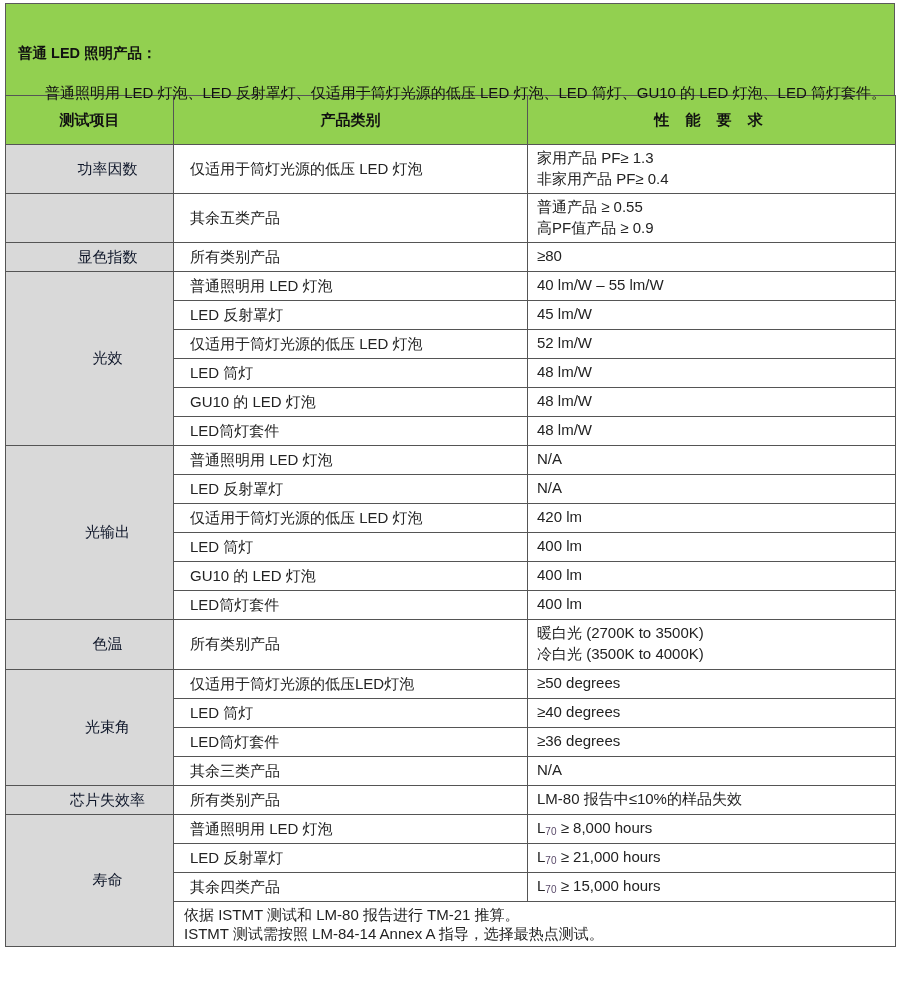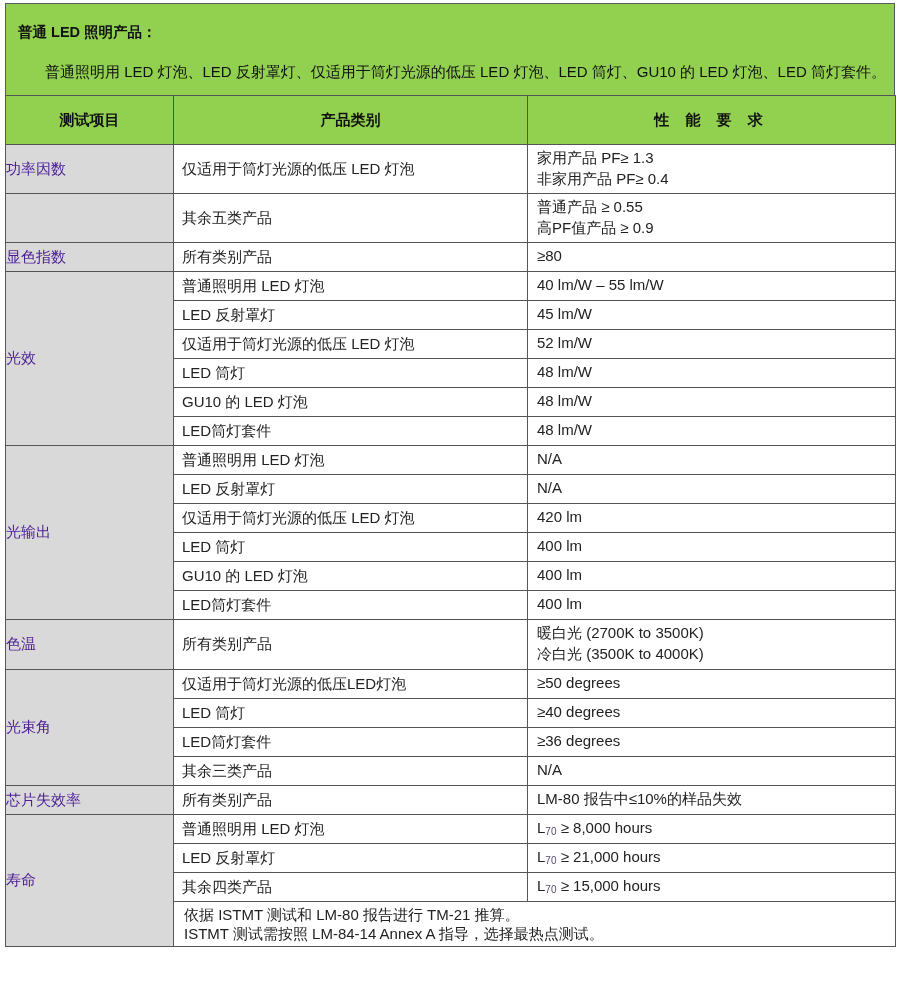--- a/index.html
+++ b/index.html
@@ -11,41 +11,41 @@
     .sheet { position: absolute; left: 5px; top: 3px; width: 890px; }
     .title-band {
       background: #92d050;
       border: 1px solid #5a5a5a;
       border-bottom: none;
       height: 92px;
       box-sizing: border-box;
       padding: 18px 0 0 12px;
     }
     .title-band .heading {
-      font-size: 14.5px; font-weight: bold; color: #111; height: 20px; line-height: 20px;
+      font-size: 14.5px; font-weight: bold; color: #111; height: 20px; line-height: 20px; margin-top: 21px;
     }
     .title-band .desc {
       margin-top: 20px; font-size: 15px; color: #111; line-height: 20px; white-space: nowrap; margin-left: 27px;
     }
     table {
       border-collapse: collapse; width: 890px; table-layout: fixed;
     }
     td, th {
       border: 1px solid #555555; padding: 0; box-sizing: border-box;
       font-size: 15px; vertical-align: top;
     }
     th {
       background: #92d050; font-weight: bold; height: 49px; vertical-align: middle; text-align: center;
       color: #111;
     }
     th.req-head { letter-spacing: 6px; }
     td.item {
-      background: #d9d9d9; vertical-align: middle; color: #4c1d95;
-    }
-    td.cat { background: #ffffff; padding-left: 8px; color: #222; vertical-align: middle; }
+      background: #d9d9d9; text-align: center; vertical-align: middle; color: #0f172a; padding-left: 36px;
+    }
+    td.cat { background: #ffffff; padding-left: 16px; color: #222; vertical-align: middle; }
     td.req { background: #ffffff; padding-left: 9px; padding-top: 2px; color: #222; line-height: 21px; }
     td.req.single { line-height: 22px; }
     .sub { font-size: 10px; color: #5a4a6a; vertical-align: -2px; }
     .note { background: #fff; padding: 3px 0 0 10px; line-height: 19px; vertical-align: top; color: #222; }
     .h29 { height: 29px; }
     .h49 { height: 49px; }
     .h50 { height: 50px; margin-top: 24px; }
     .h45 { height: 45px; }
   </style>
 </head>

